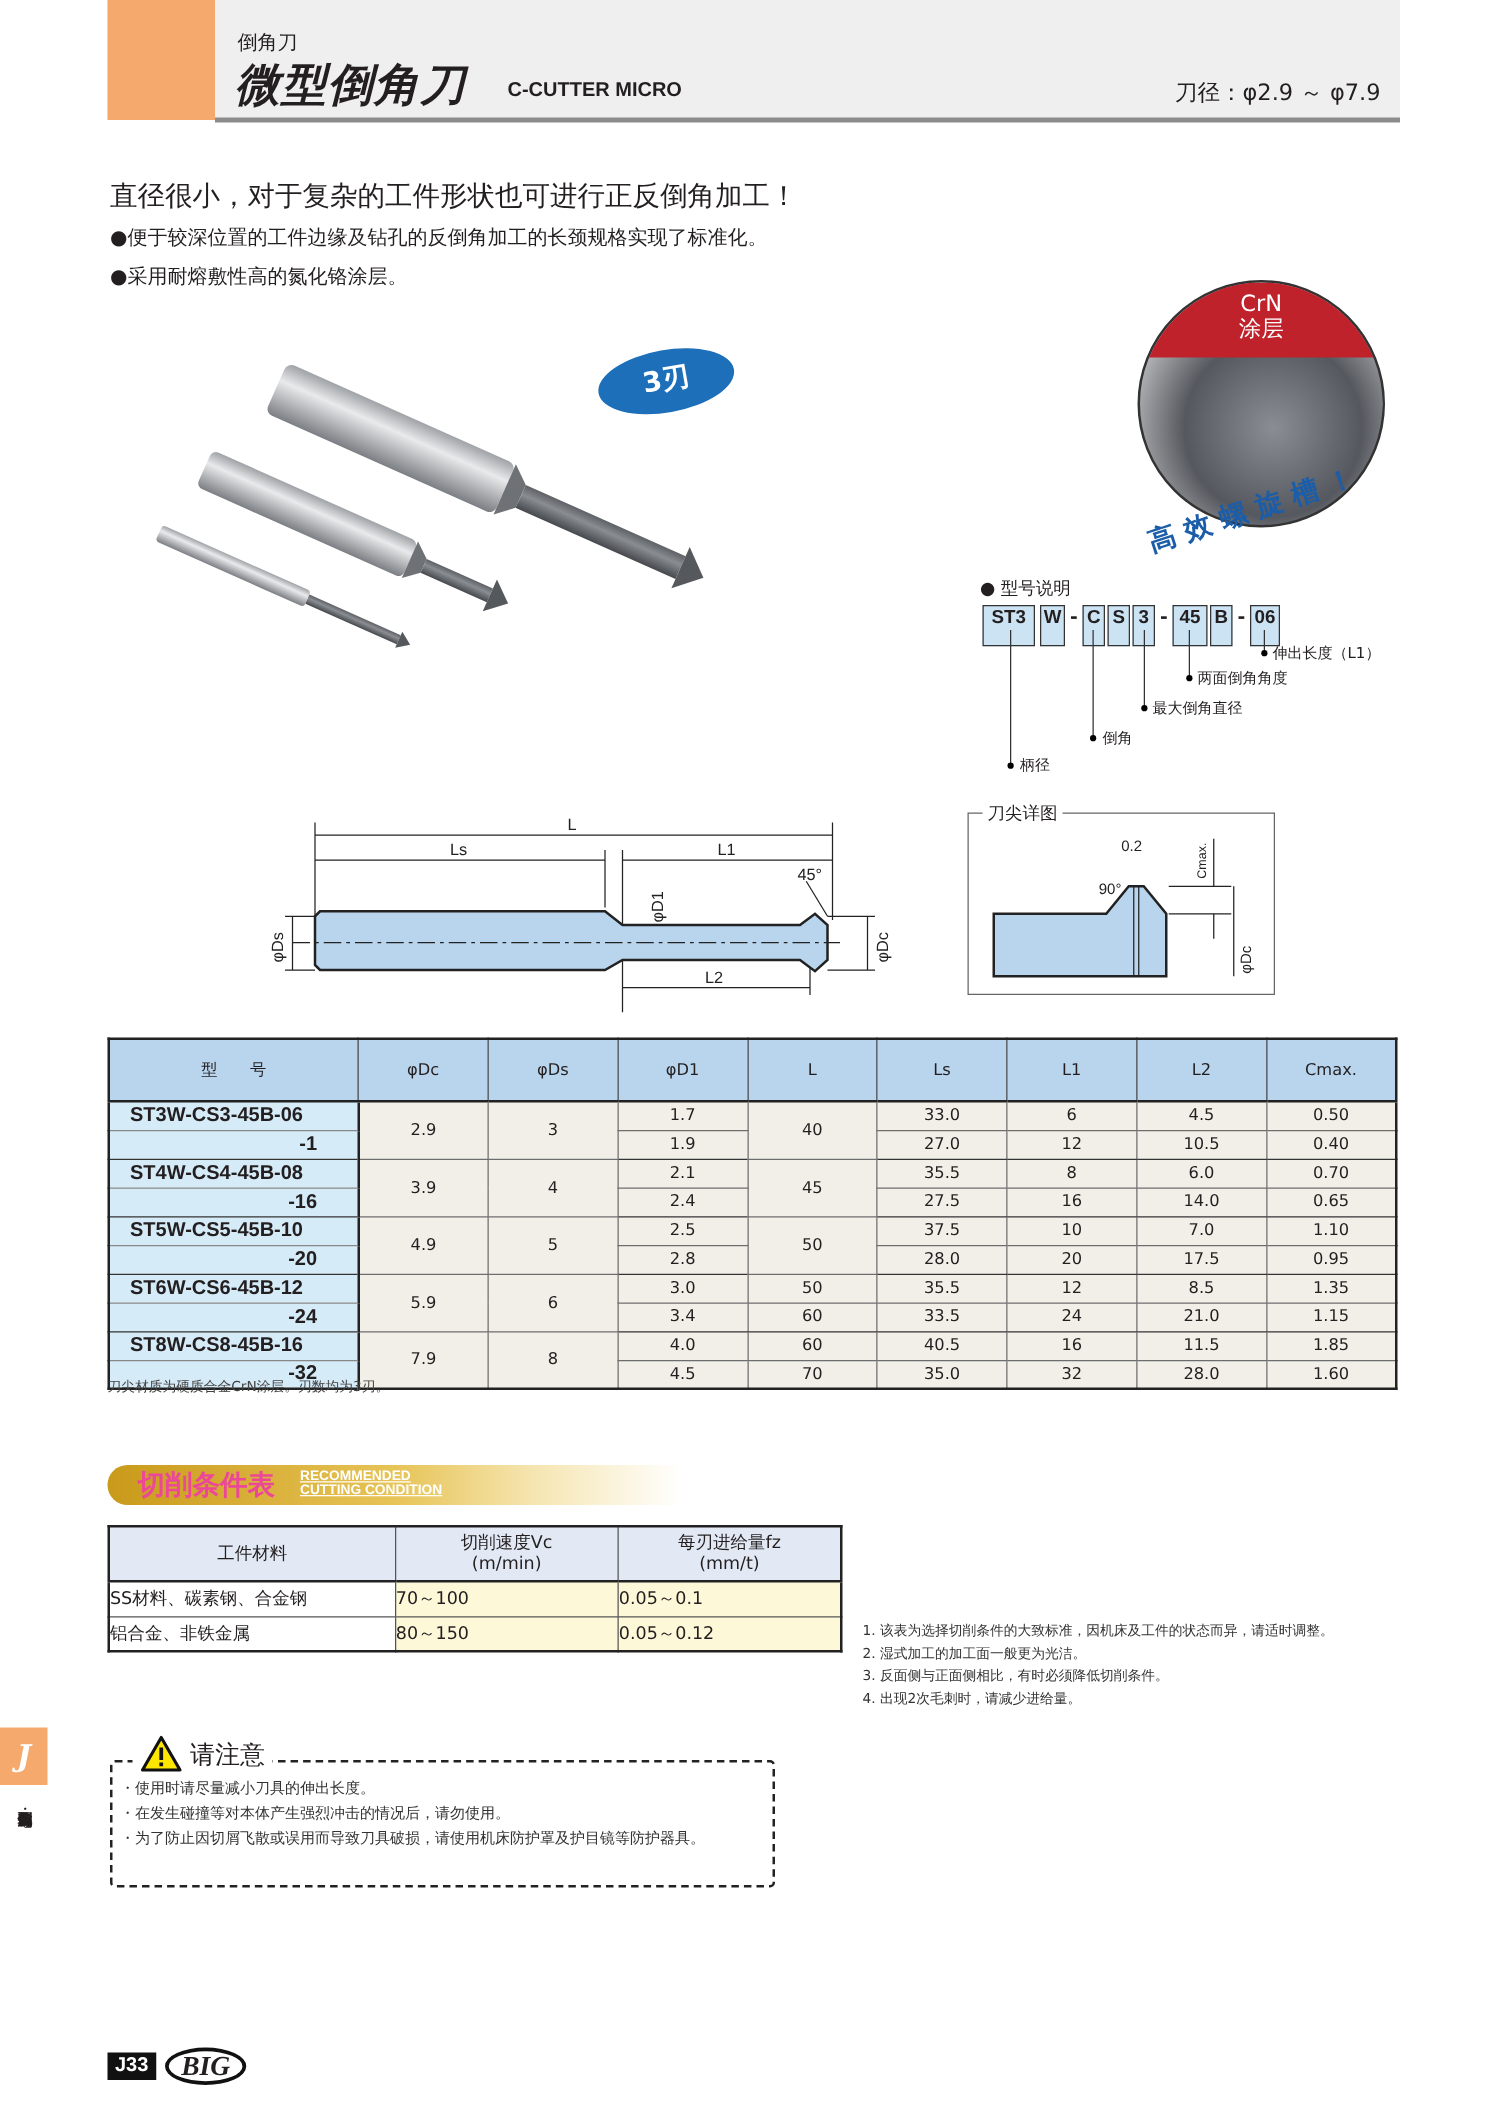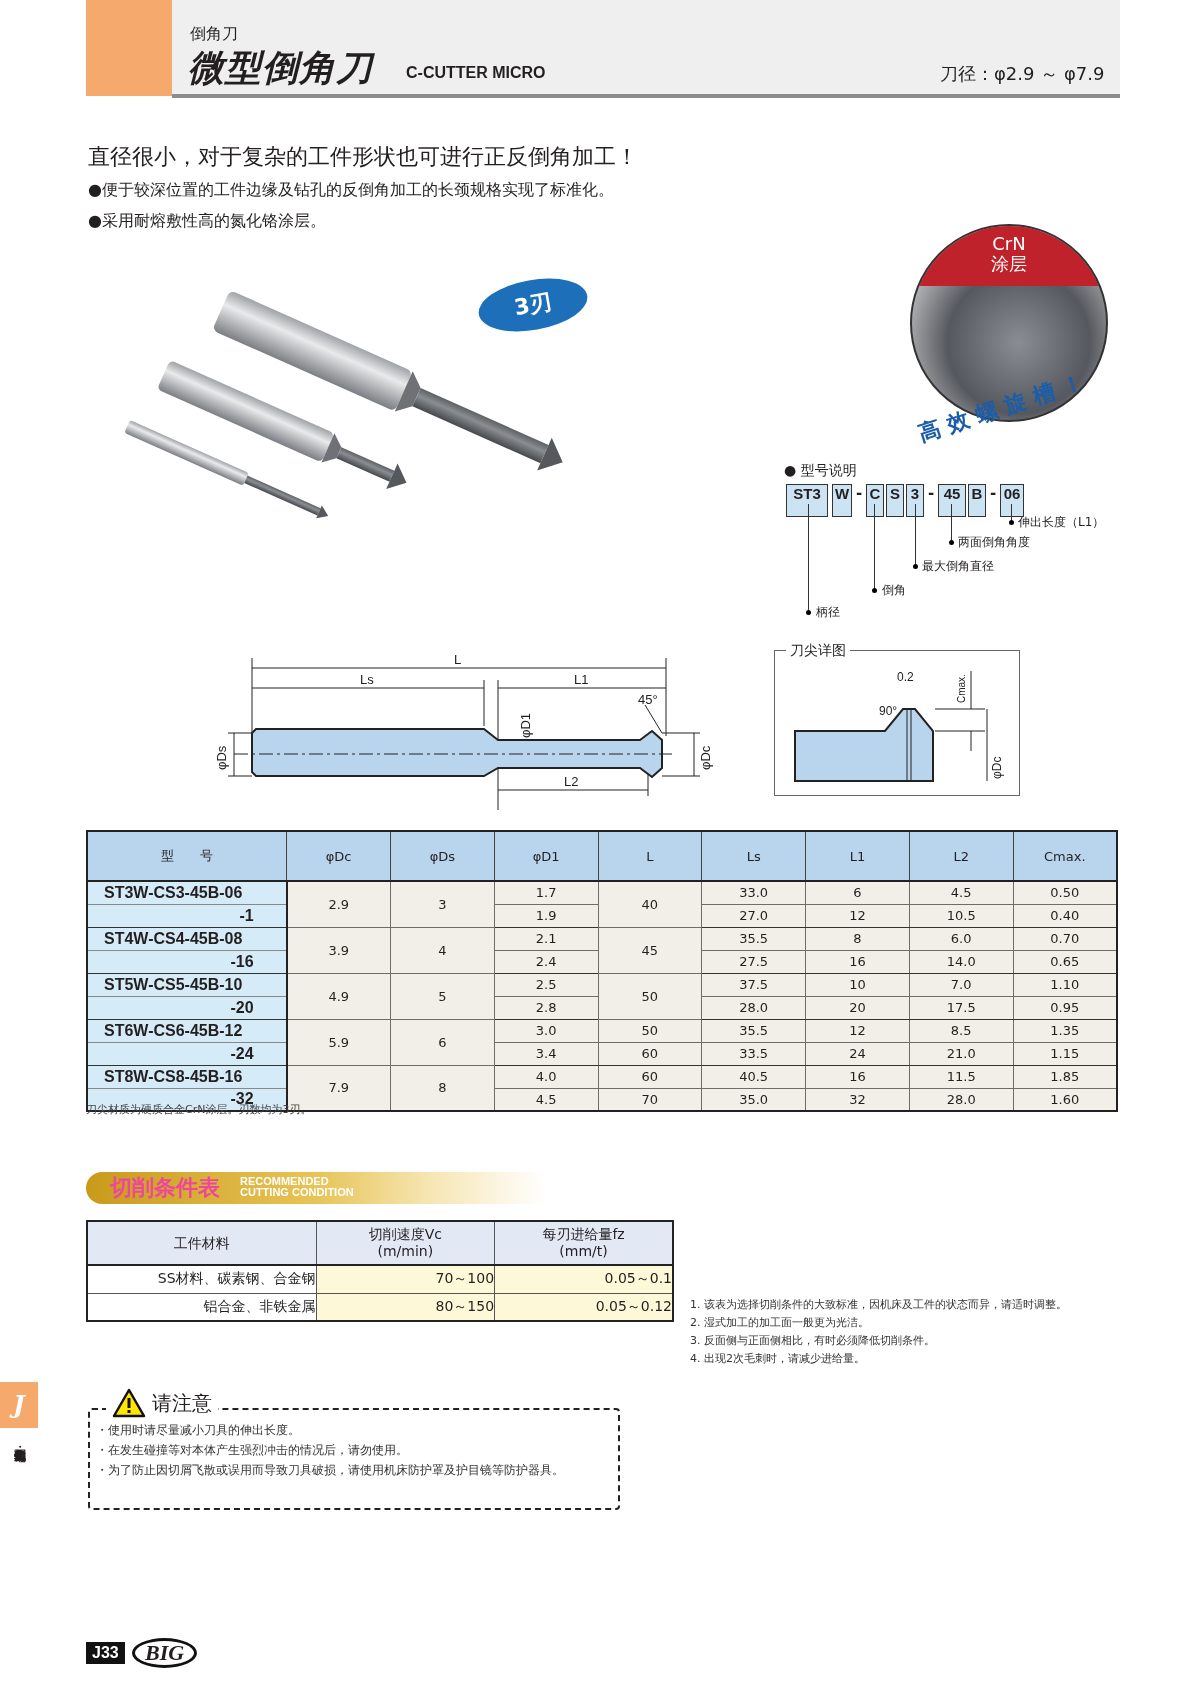--- a/index.html
+++ b/index.html
@@ -47,24 +47,24 @@
   #spec td { height: 23px; text-align: center; border: 1px solid #6d6d6d; background: #f2efe8; }
   #spec td.model { background: #d6ebf8; font-family: "Liberation Sans", sans-serif; font-weight: bold; font-size: 16px; border-right: 2px solid #222; padding: 0 8px; }
   #spec td.model.main { text-align: left; padding-left: 16px; border-bottom: 1px solid #888; }
   #spec td.model.sub { text-align: right; padding-right: 32px; }
   #spec tr.grp-end td { border-bottom: 1.5px solid #333; }
   #spec-note { left: 86px; top: 1102px; font-size: 11px; color: #444; }
 
   
   #cc-banner { left: 86px; top: 1172px; width: 460px; height: 32px; border-radius: 16px 0 0 16px; background: linear-gradient(90deg, #c99a1a 0%, #e7c457 50%, #f6e6b4 75%, rgba(255,255,255,0) 100%); }
   #cc-title { left: 110px; top: 1173px; color: #ec4899; font-size: 22px; font-weight: bold; }
-  #cc-en { left: 240px; top: 1176px; color: #fff; font-family: "Liberation Sans", sans-serif; font-size: 11px; font-weight: bold; line-height: 11px; }
+  #cc-en { left: 240px; top: 1176px; color: #fff; font-family: "Liberation Sans", sans-serif; font-size: 11px; font-weight: bold; line-height: 11px; text-decoration: underline; }
   #cc { left: 86px; top: 1220px; width: 588px; border-collapse: collapse; border: 2px solid #222; font-size: 14px; }
   #cc th { background: #e2e9f5; font-weight: normal; height: 44px; border: 1px solid #555; border-bottom: 2px solid #222; line-height: 17px; }
-  #cc td { height: 28px; text-align: right; border: 1px solid #555; background: #fdf8d8; }
+  #cc td { height: 28px; text-align: left; border: 1px solid #555; background: #fdf8d8; }
   #cc td.mat { background: #fff; }
   #cc-notes { left: 690px; top: 1296px; font-size: 11px; color: #333; line-height: 18px; }
 
   
   #caution-box { left: 88px; top: 1408px; width: 532px; height: 102px; border: 2px dashed #222; border-radius: 4px; }
   #caution-head { left: 106px; top: 1388px; background: #fff; padding: 0 6px; font-size: 20px; display: flex; align-items: center; gap: 6px; }
   #caution-list { left: 96px; top: 1420px; font-size: 12px; line-height: 20px; color: #333; }
 
   
   #side-j { left: 0; top: 1382px; width: 38px; height: 46px; background: #f5a96c; color: #fff; font-family: "DejaVu Serif", serif; font-style: italic; font-weight: bold; font-size: 24px; text-align: center; line-height: 46px; }

